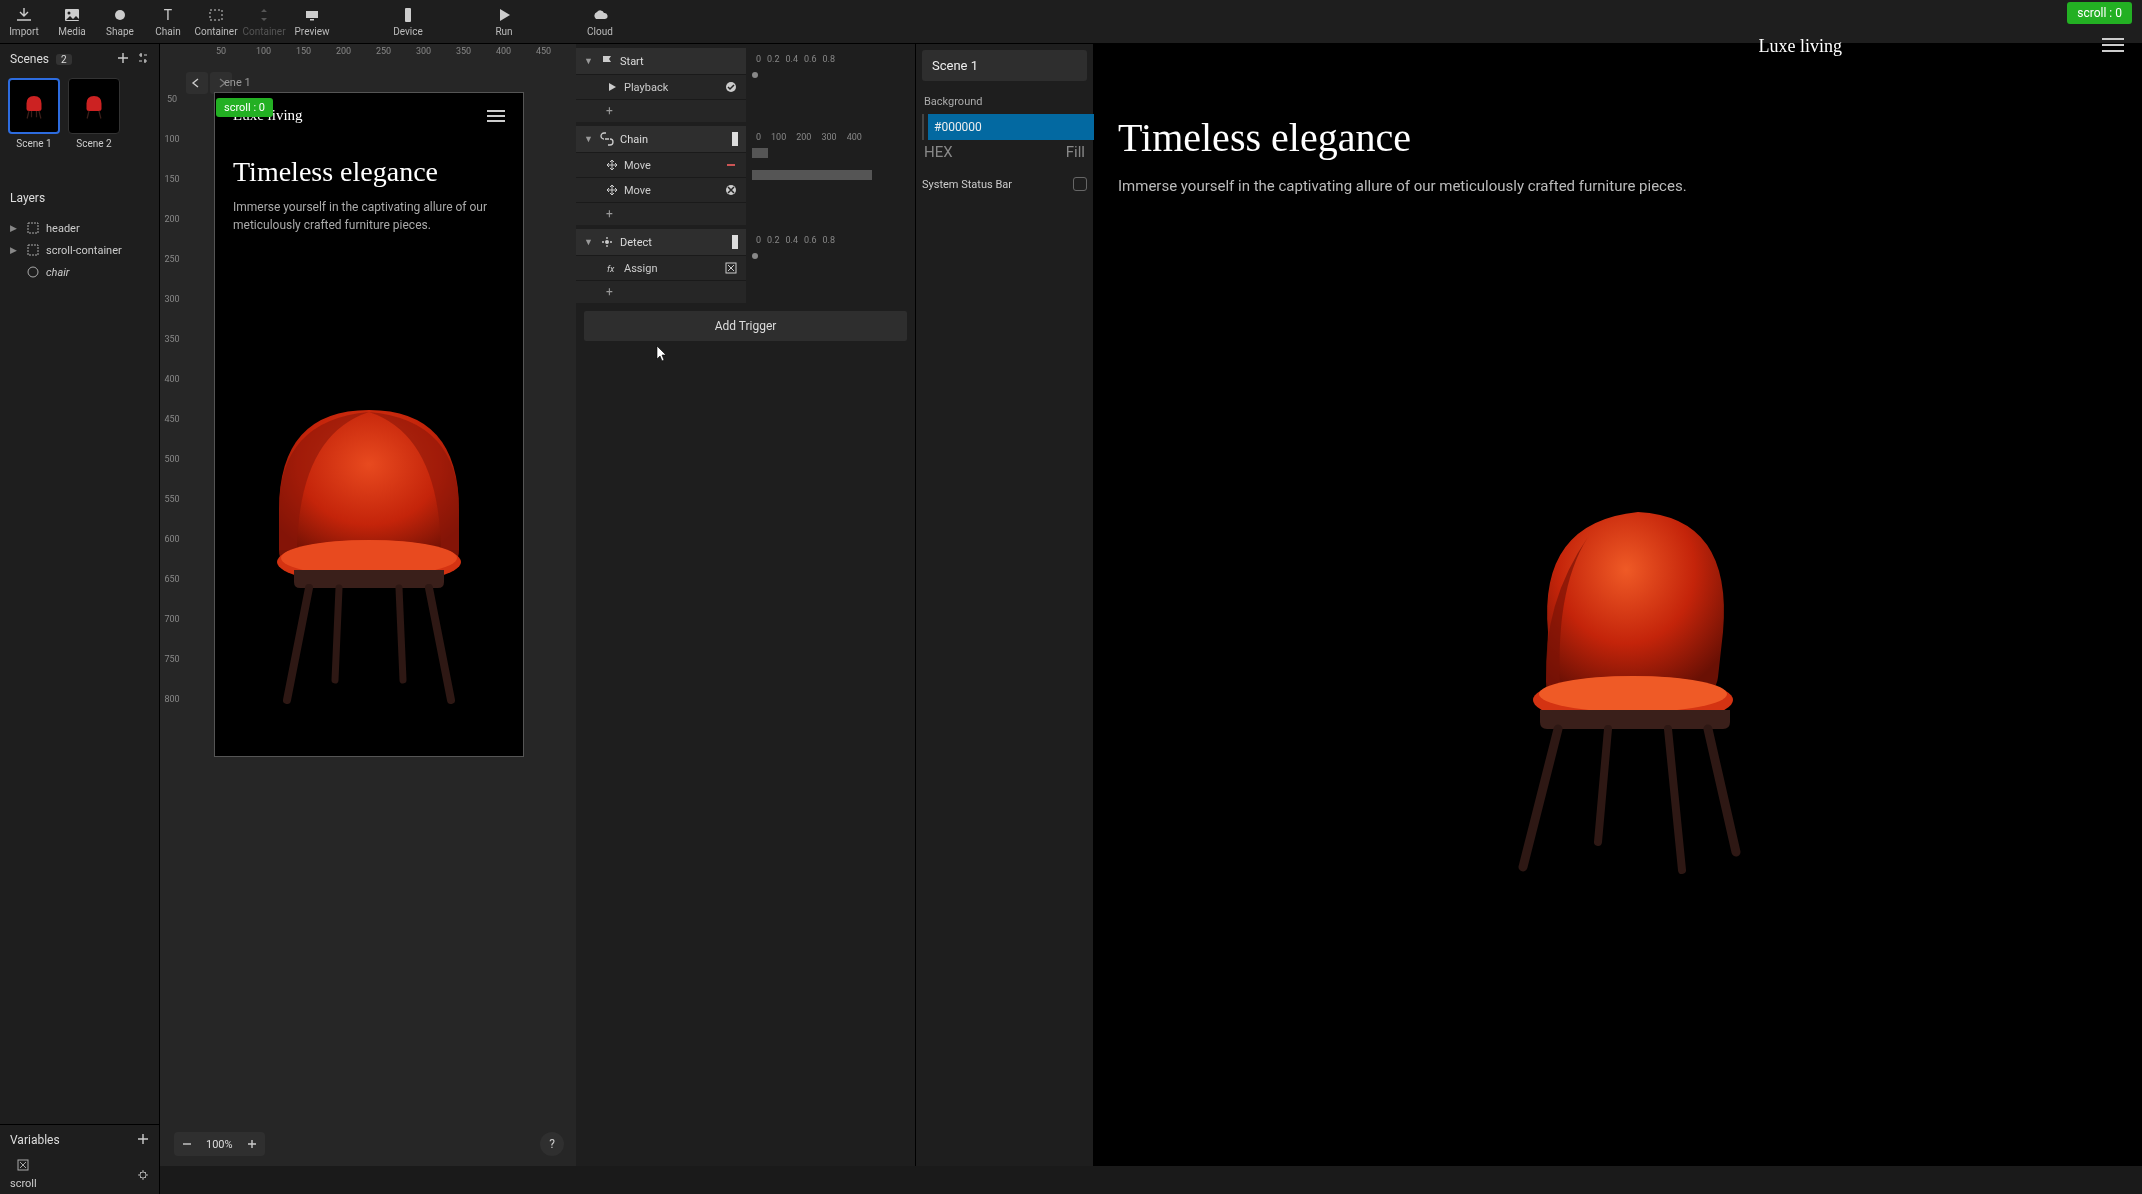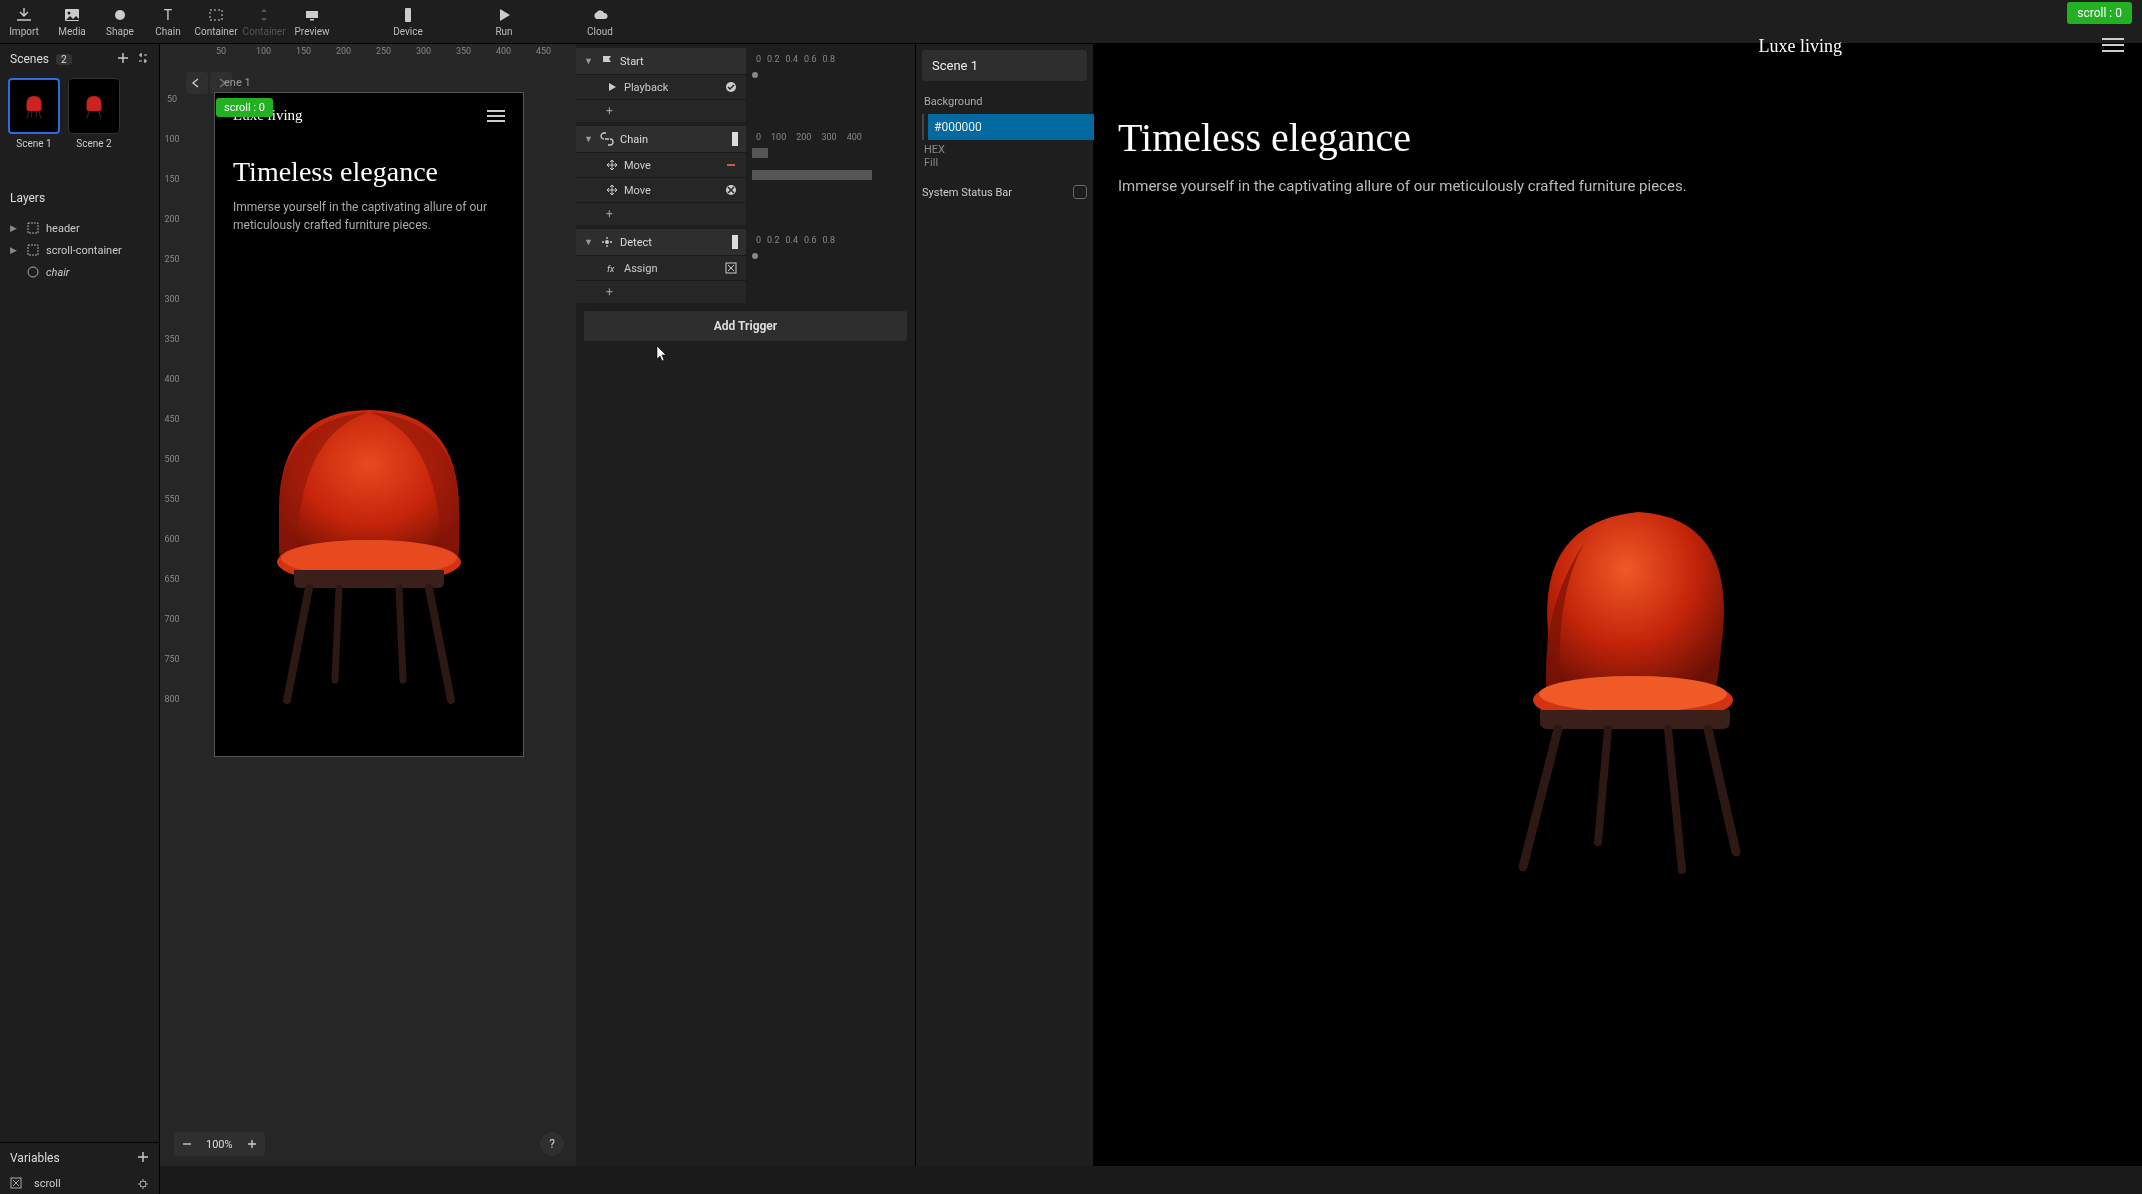--- a/index.html
+++ b/index.html
@@ -65,21 +65,21 @@
   font-size: 11px; color: #ccc; cursor: pointer;
 }
 .layer-row .disclose { width: 10px; color: #888; font-size: 9px; }
 .layer-row .layer-icon { width: 14px; height: 14px; }
 .spacer-flex { flex: 1; }
 .variables { border-top: 1px solid #000; }
 .var-row {
   display: flex; align-items: center; justify-content: space-between;
   padding: 4px 10px; font-size: 11px; color: #ccc;
 }
-.var-row .left { display:flex; gap:12px; }
+.var-row .left { display:flex; align-items:center; gap:6px;flex-direction:column; }
 .bug-icon { width: 12px; height: 12px; }
 
 
 .canvas-wrap {
   grid-column: 2; grid-row: 2;
   background: #262626; position: relative; overflow: hidden;
   display: flex; flex-direction: column;
 }
 .ruler-h {
   height: 22px; background: #262626; position: relative;
@@ -170,21 +170,21 @@
   border-top:1px solid #1a1a1a;
 }
 .trig-row .react-icon { width:12px; height:12px; }
 .trig-row .end-icon { margin-left:auto; width:14px; height:14px; }
 .trig-add {
   padding:4px 8px 4px 30px; background:#262626; border-top:1px solid #1a1a1a;
 }
 .trig-add-plus { color:#999; font-size:12px; cursor:pointer; }
 .add-trigger-btn {
   margin: 8px; background:#2e2e2e; text-align:center;
-  padding:8px; font-size:12px; color:#ddd; cursor:pointer; border-radius:2px;font-weight:bold;
+  padding:8px; font-size:12px; color:#ddd; cursor:pointer; border-radius:2px;
 }
 .mini-timeline {
   display:flex; gap:6px; font-size:9px; color:#888;
   padding:2px 0 0 4px; align-items:center;
 }
 .mini-timeline.big { gap: 10px; }
 .mini-bar { height:10px; background:#555; }
 .mini-dot { width:6px; height:6px; border-radius:50%; background:#888; }
 
 
@@ -200,21 +200,21 @@
 }
 .insp-label { font-size:11px; color:#aaa; margin: 14px 2px 6px; }
 .bg-row { display:flex; gap:4px; }
 .swatch { width:22px; height:26px; background:#000; border:1px solid #444; }
 .hex-in {
   flex:1; background:#0369a1; border:none; color:#eee; font-size:12px;
   padding:5px 6px; height:26px;
 }
 .eyedrop { width:22px; height:26px; background:#2a2a2a; display:flex; align-items:center; justify-content:center; }
 .fill-in { width:42px; background:#2a2a2a; border:none; color:#eee; font-size:12px; text-align:center; height:26px; }
-.sublabels { display:flex; justify-content:space-between; font-size:11px; color:#888; padding:3px 2px 0;flex-direction:column; }
+.sublabels { display:flex; justify-content:space-between; font-size:15px; color:#888; padding:3px 2px 0; }
 .status-bar-row { display:flex; align-items:center; justify-content:space-between; margin-top:16px; font-size:11px; color:#ccc; }
 .chk { width:14px; height:14px; border:1px solid #666; border-radius:3px; }
 
 
 .preview {
   grid-column: 5; grid-row: 2;
   background:#000; position:relative; overflow:hidden;
 }
 .preview-inner { padding: 0 24px; height:100%; display:flex; flex-direction:column; }
 .p-hero h1 {

